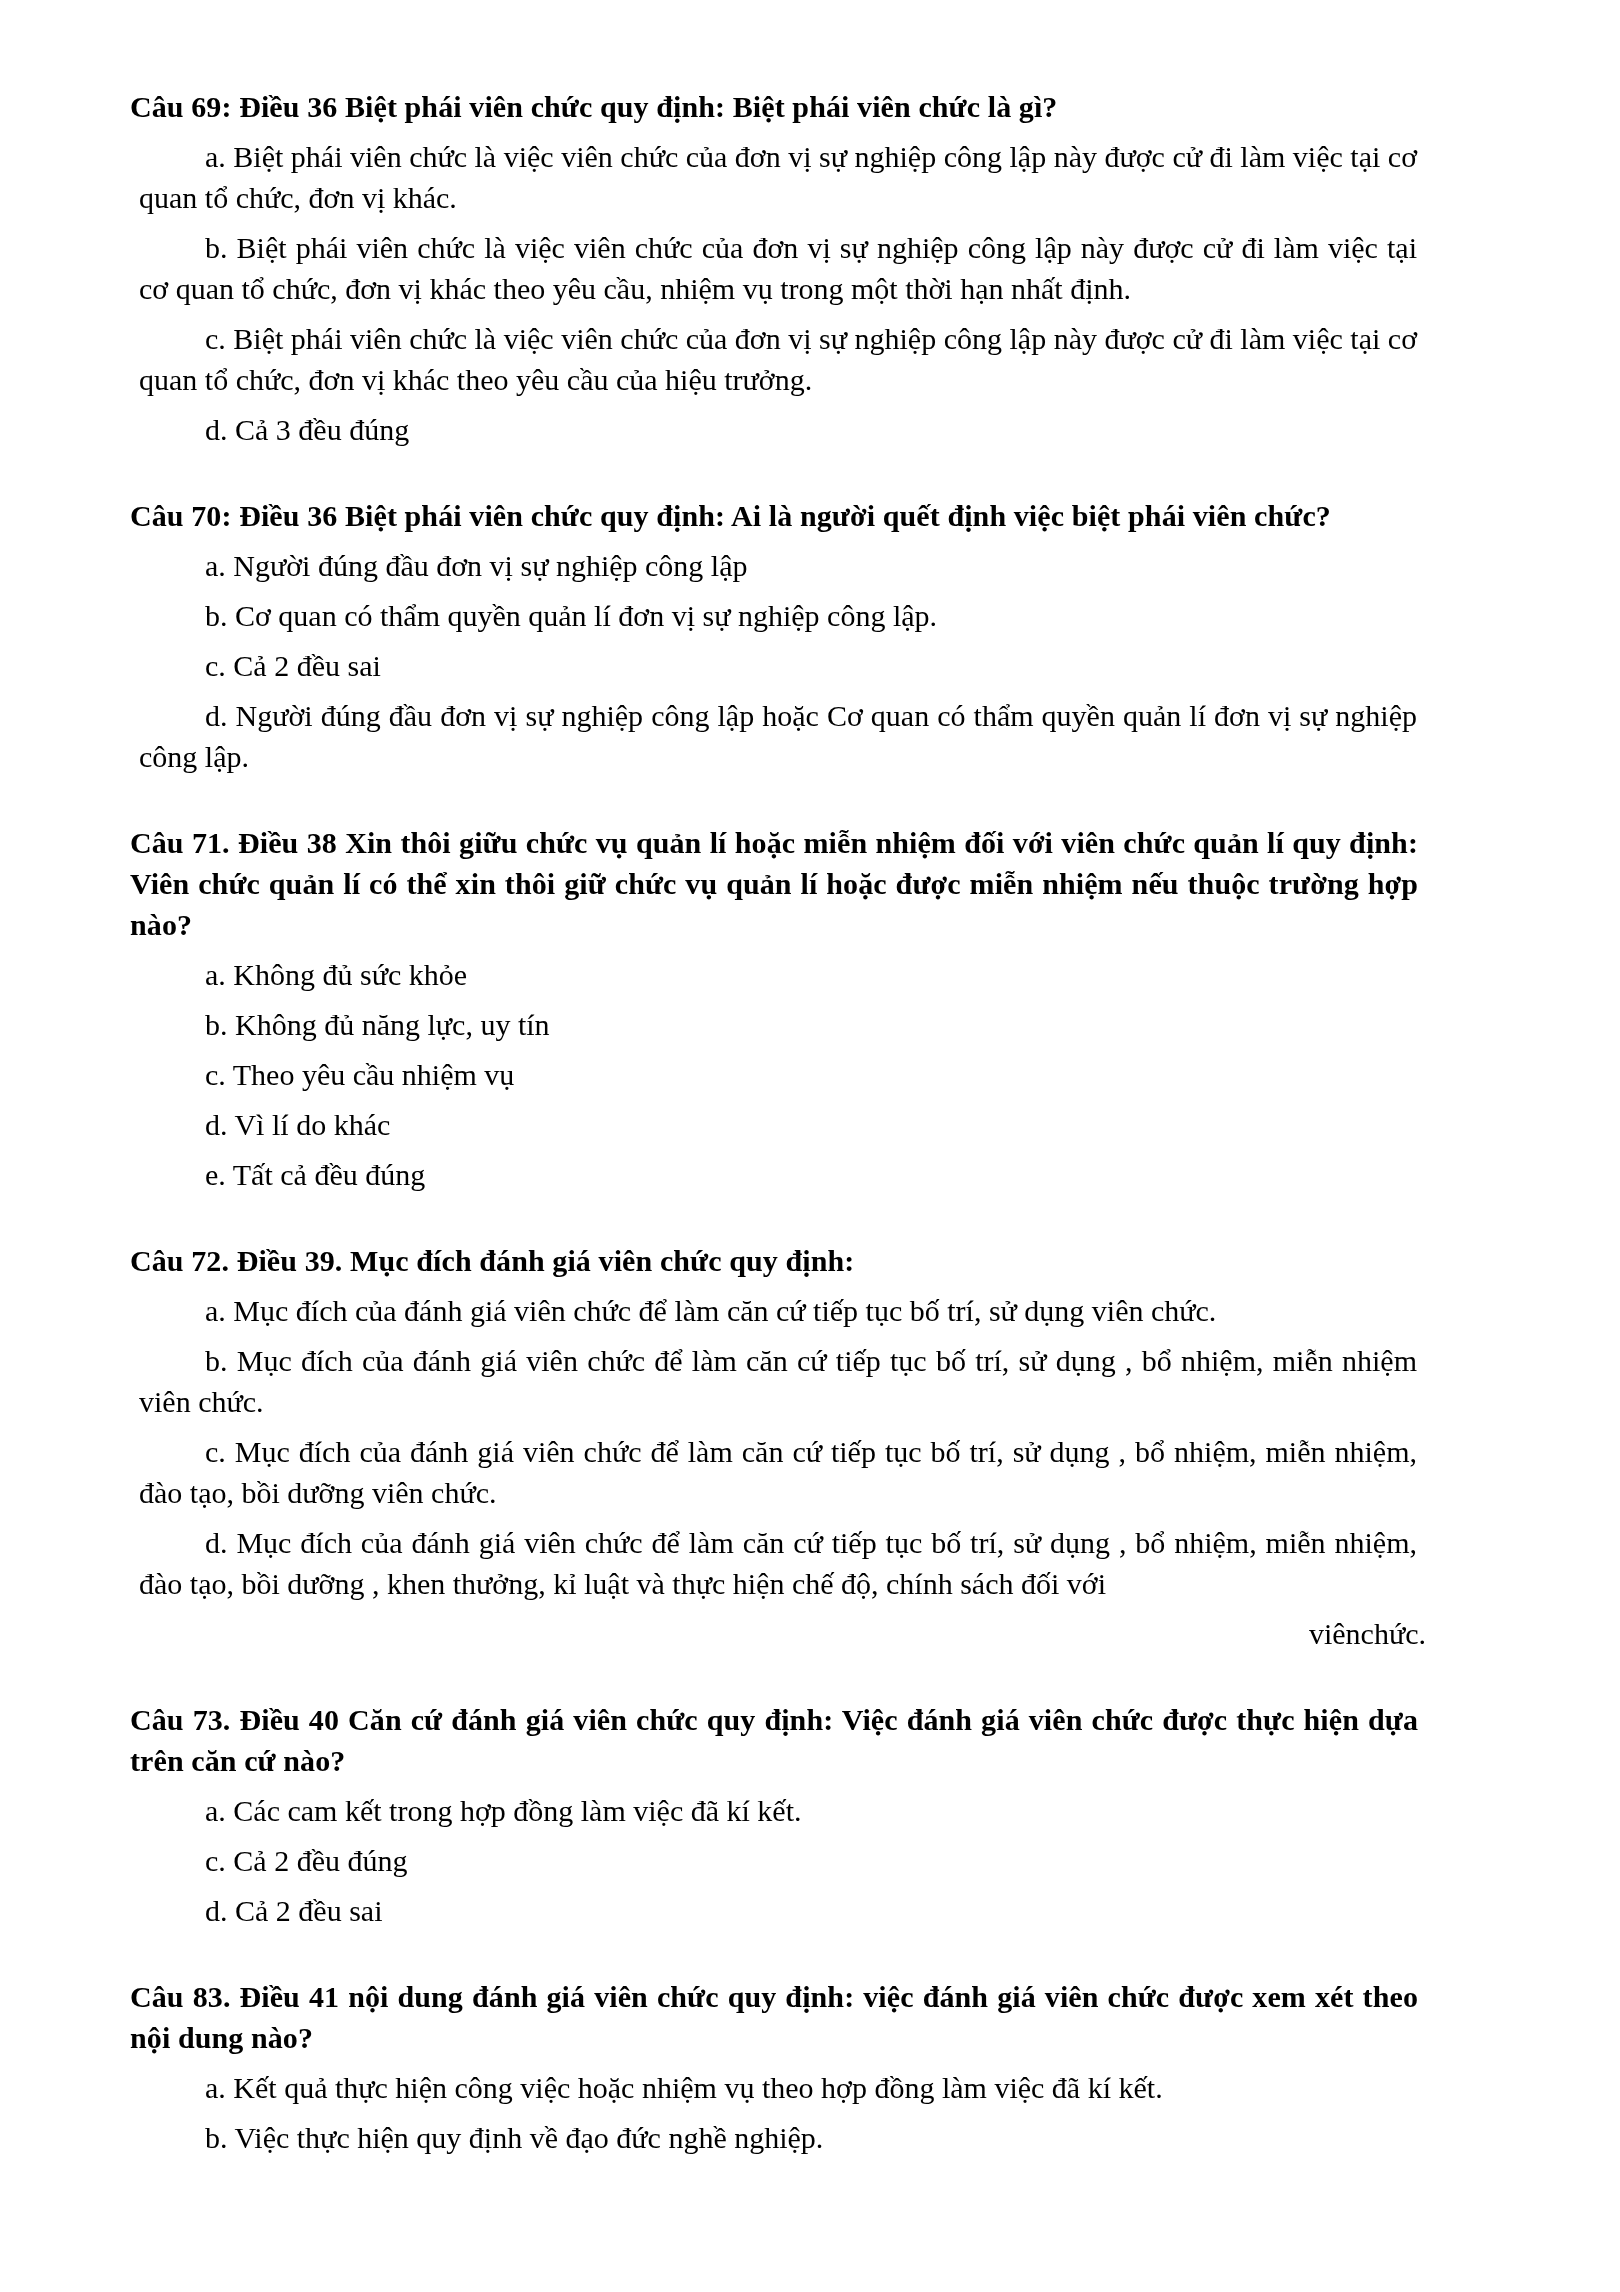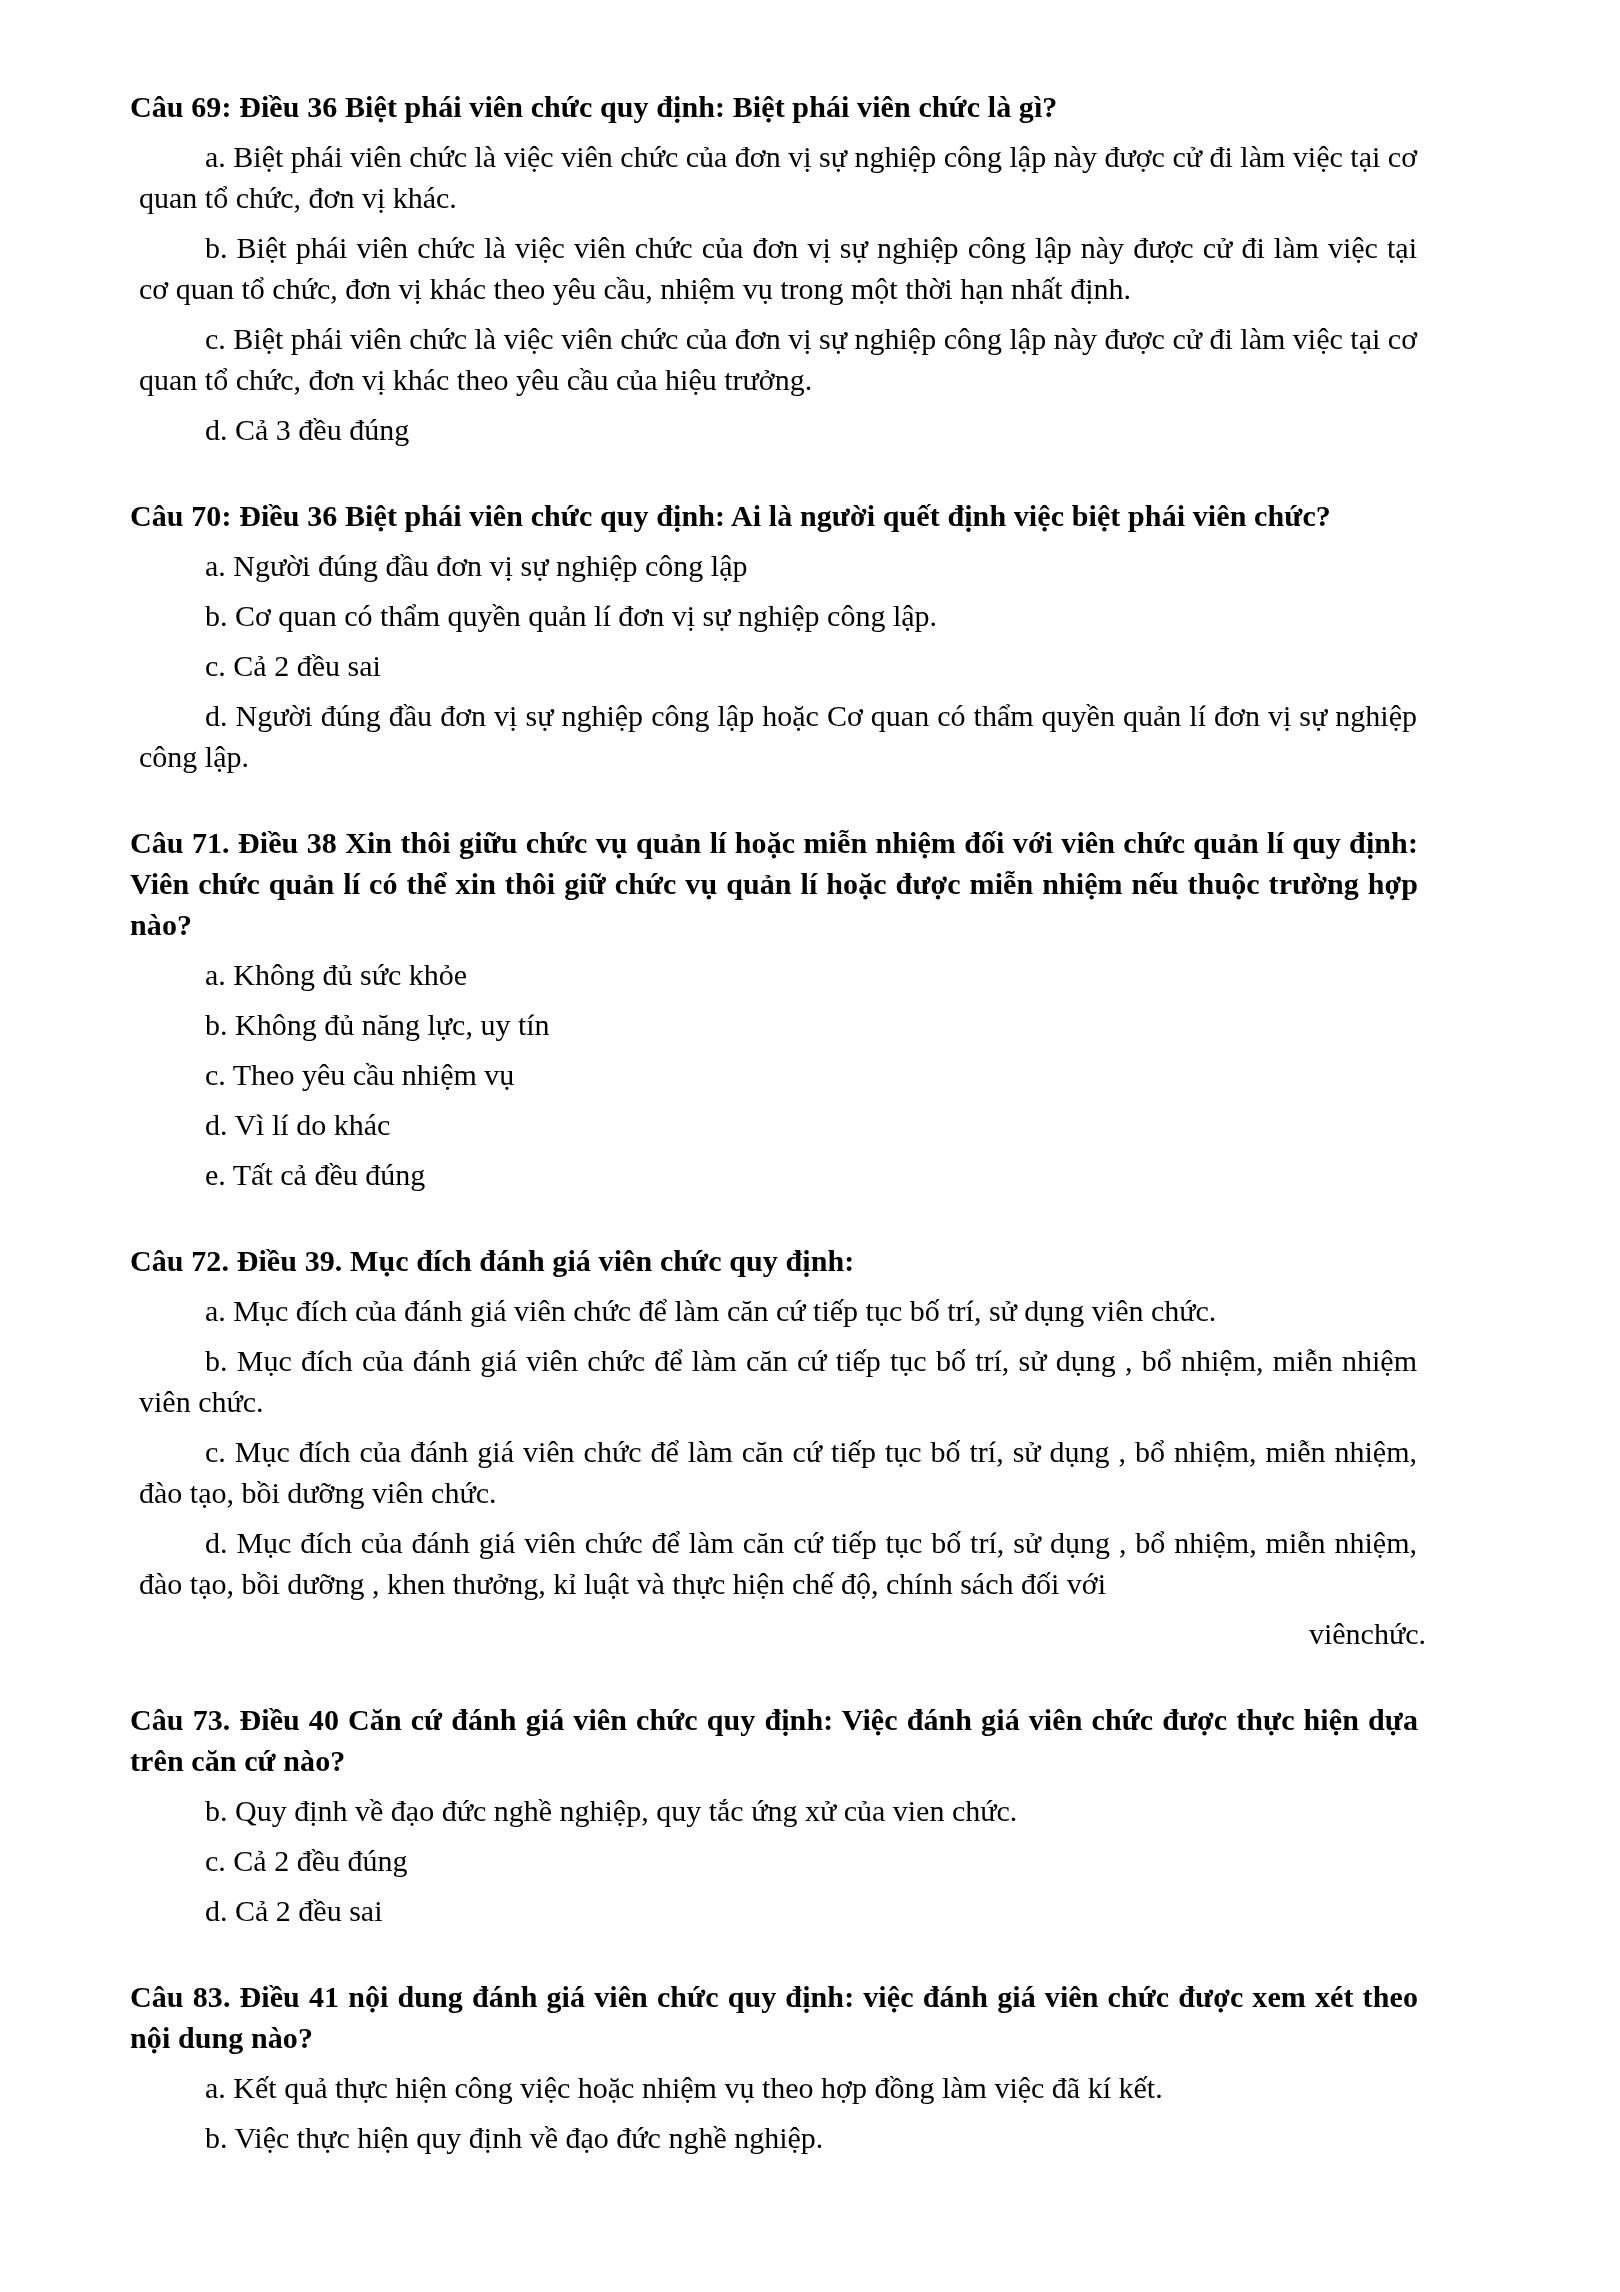--- a/index.html
+++ b/index.html
@@ -109,21 +109,21 @@
         <div class="tail-line">
           <span>viên</span>
           <span>chức.</span>
         </div>
       </div>
     </div>
 
     <div class="qblock">
       <p class="qheading">Câu 73. Điều 40 Căn cứ đánh giá viên chức quy định: Việc đánh giá viên chức được thực hiện dựa trên căn cứ nào?</p>
       <div class="opts">
-        <p class="opt short">b. Quy định về đạo đức nghề nghiệp, quy tắc ứng xử của vien chức.</p>
+        <p class="opt short">a. Các cam kết trong hợp đồng làm việc đã kí kết.</p>
         <p class="opt short">c. Cả 2 đều đúng</p>
         <p class="opt short">d. Cả 2 đều sai</p>
       </div>
     </div>
 
     <div class="qblock">
       <p class="qheading">Câu 83. Điều 41 nội dung đánh giá viên chức quy định: việc đánh giá viên chức được xem xét theo nội dung nào?</p>
       <div class="opts">
         <p class="opt short">a. Kết quả thực hiện công việc hoặc nhiệm vụ theo hợp đồng làm việc đã kí kết.</p>
         <p class="opt short">b. Việc thực hiện quy định về đạo đức nghề nghiệp.</p>

